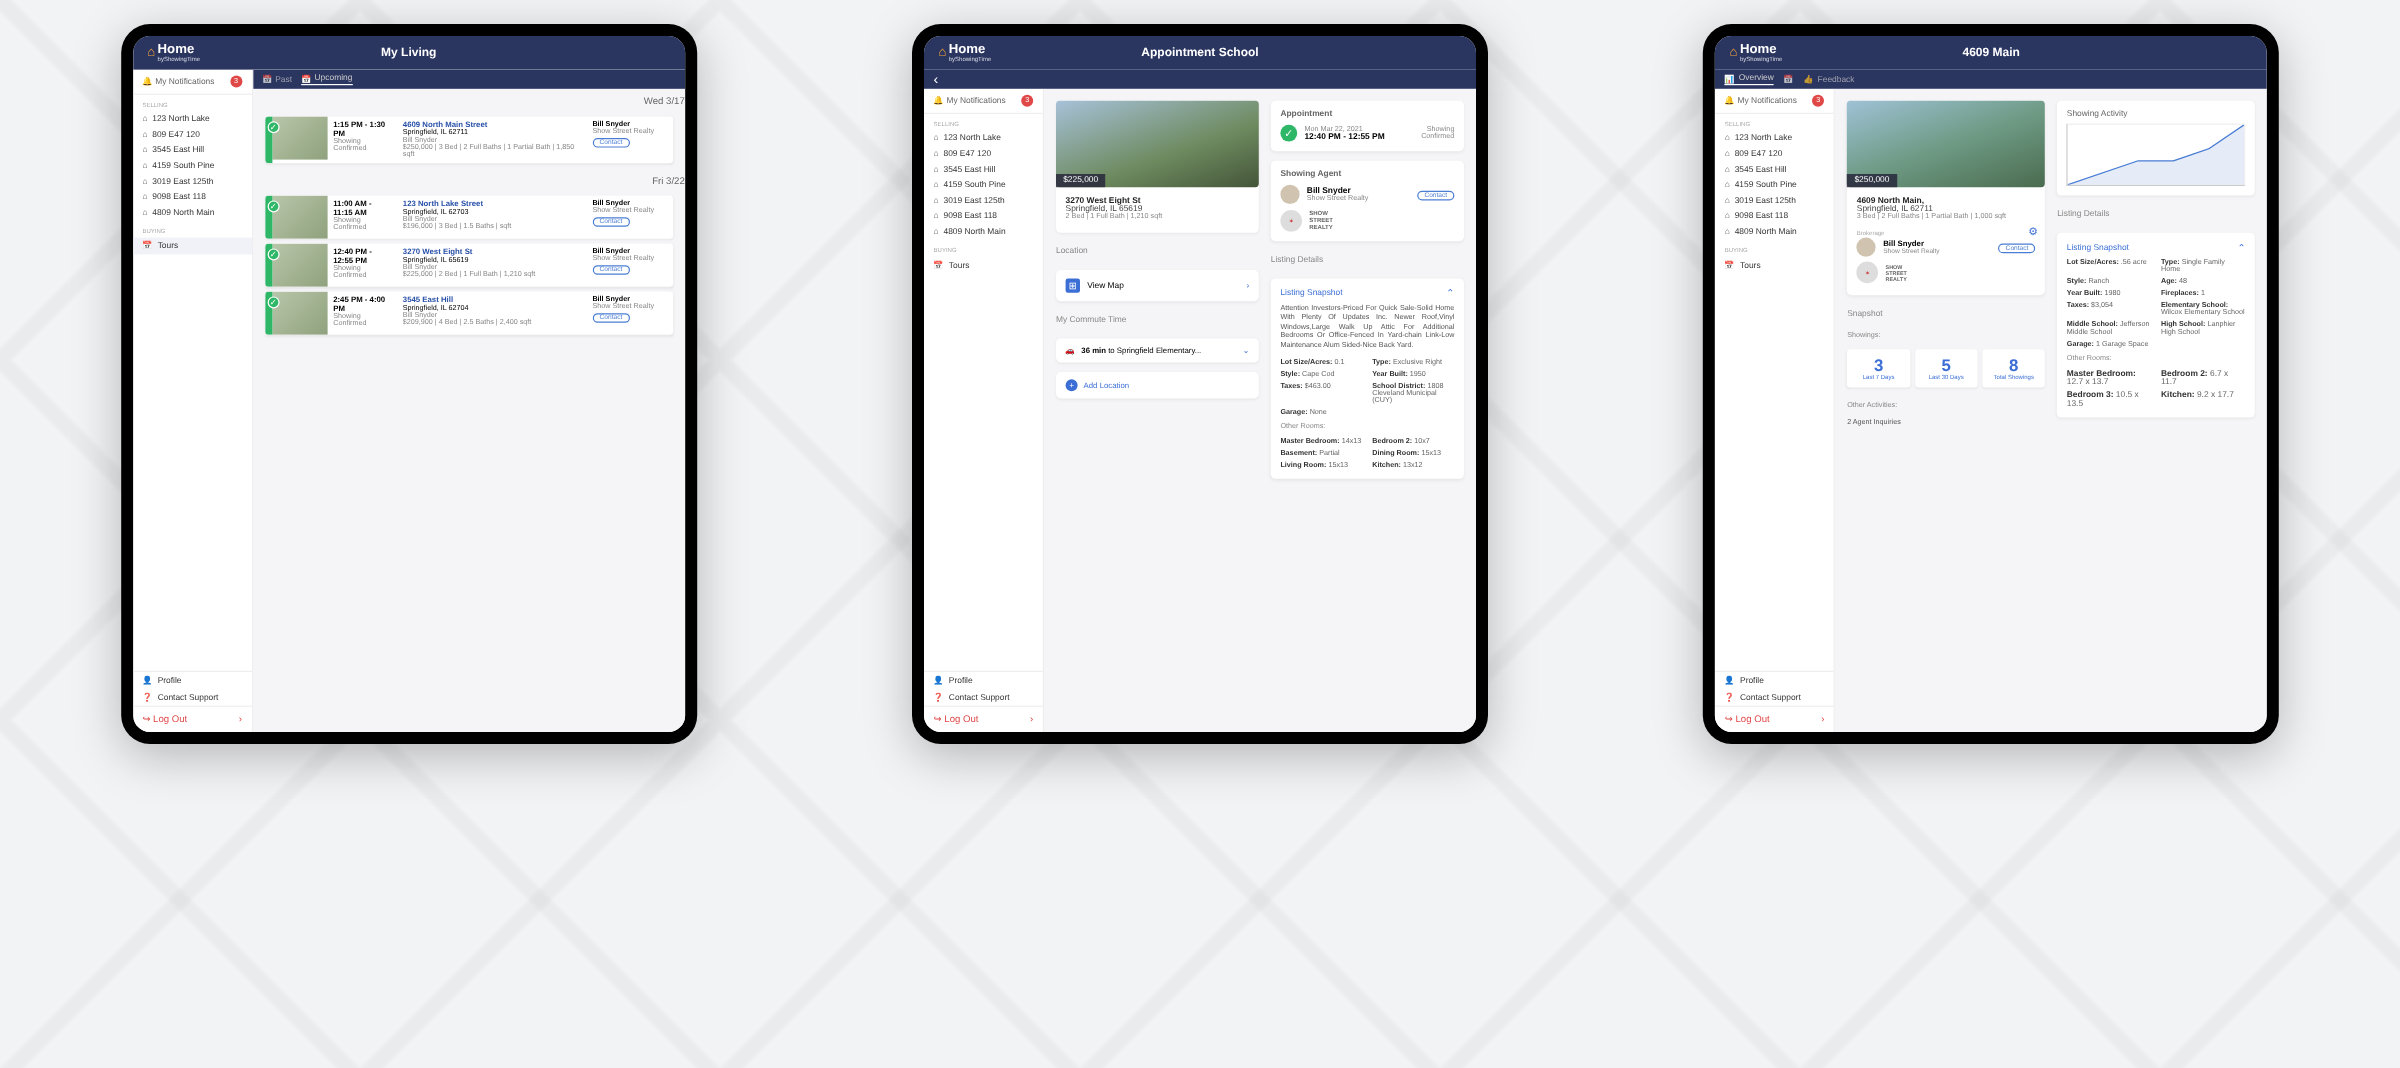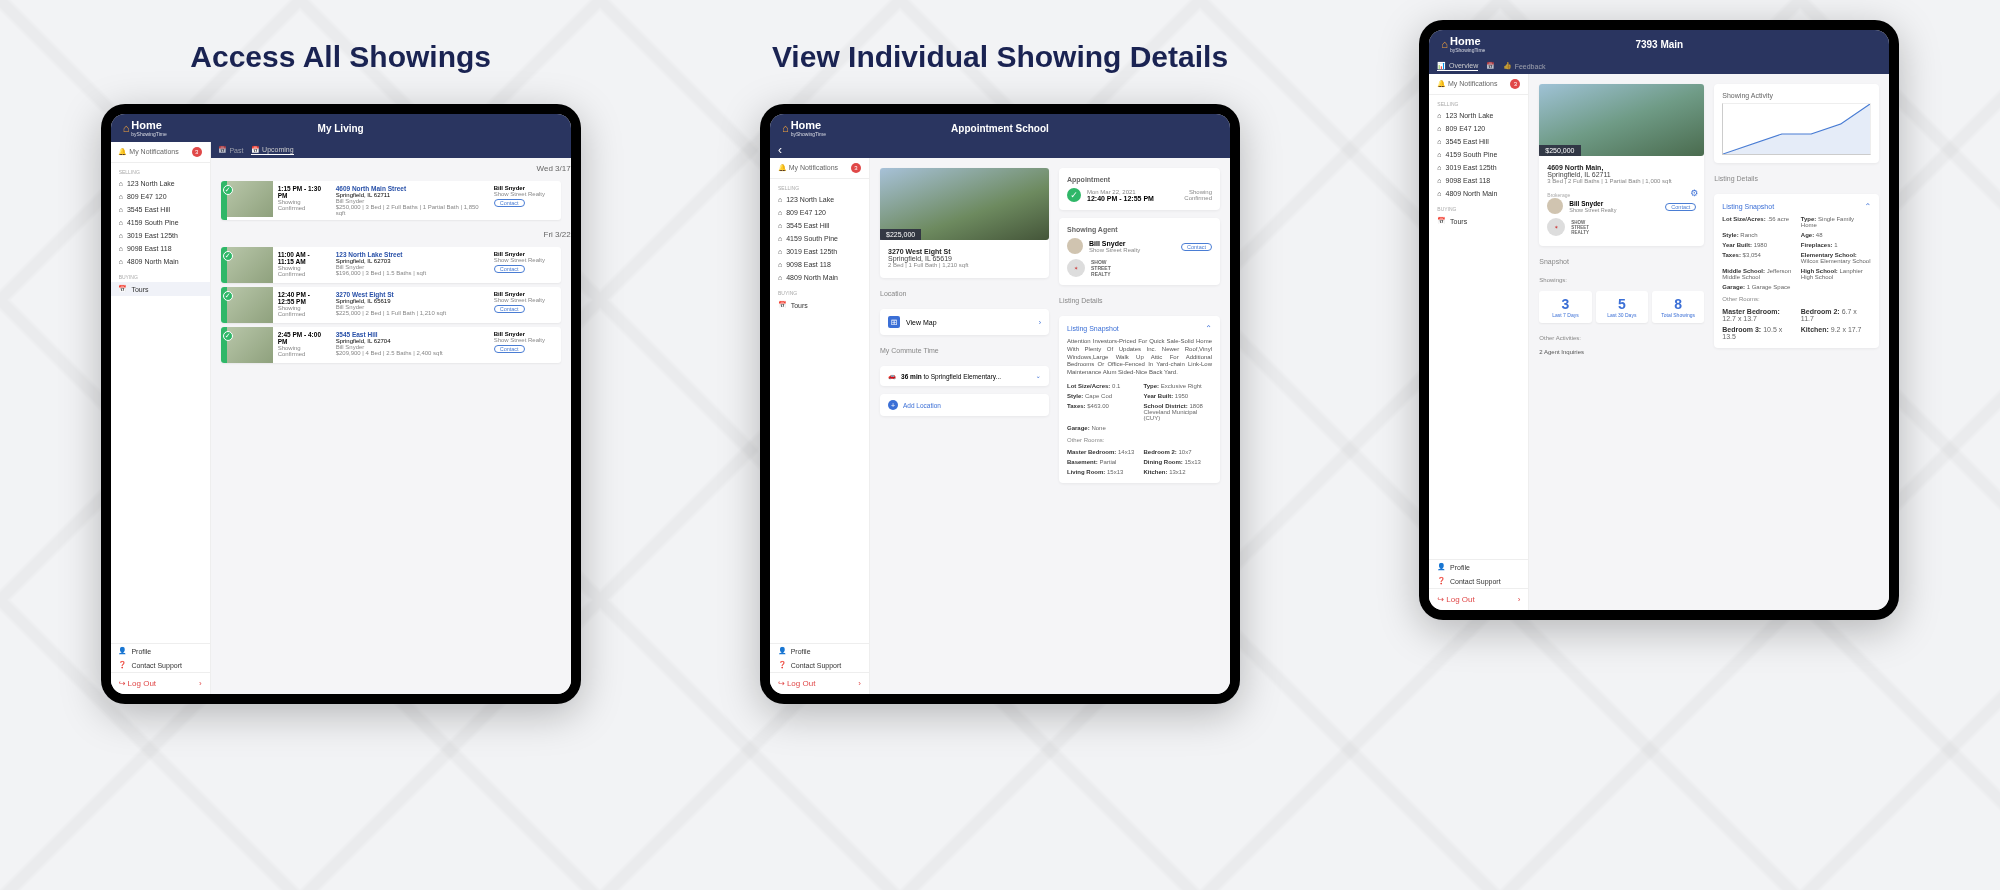--- a/index.html
+++ b/index.html
@@ -202,21 +202,20 @@
 .tabs-row.with-icons .tab { gap:3px; }
 </style>
 </head>
 <body>
 
 <div class="bg-pattern"></div>
 
 <div class="panels">
 
   <div class="panel">
-    <div class="panel-title">Access All Showings</div>
     <div class="tablet">
       <div class="tablet-screen">
         <div class="app-header">
           <div class="app-logo">
             <span style="color:#f2a23c">⌂</span>
             <div>
               <div>Home</div>
               <div class="sublabel">byShowingTime</div>
             </div>
           </div>
@@ -360,21 +359,20 @@
                   <div class="tour-agent"><div class="name">Bill Snyder</div><div class="brokerage">Show Street Realty</div><span class="contact-pill">Contact</span></div>
                 </div>
               </div>
           </div>
         </div>
       </div>
     </div>
   </div>
 
   <div class="panel">
-    <div class="panel-title">View Individual Showing Details</div>
     <div class="tablet">
       <div class="tablet-screen">
         <div class="app-header">
           <div class="app-logo">
             <span style="color:#f2a23c">⌂</span>
             <div>
               <div>Home</div>
               <div class="sublabel">byShowingTime</div>
             </div>
           </div>
@@ -542,21 +540,21 @@
     <div class="tablet">
       <div class="tablet-screen">
         <div class="app-header">
           <div class="app-logo">
             <span style="color:#f2a23c">⌂</span>
             <div>
               <div>Home</div>
               <div class="sublabel">byShowingTime</div>
             </div>
           </div>
-          <div class="app-header-title">7393 Main</div>
+          <div class="app-header-title">4609 Main</div>
         </div>
         <div class="tabs-row with-icons">
           <div class="tab active">📊 <span>Overview</span></div>
           <div class="tab">📅</div>
           <div class="tab">👍 <span>Feedback</span></div>
         </div>
         <div class="app-body">
           <div class="sidebar">
             <div class="sidebar-notif">
               <span>🔔 <span>My Notifications</span></span>

